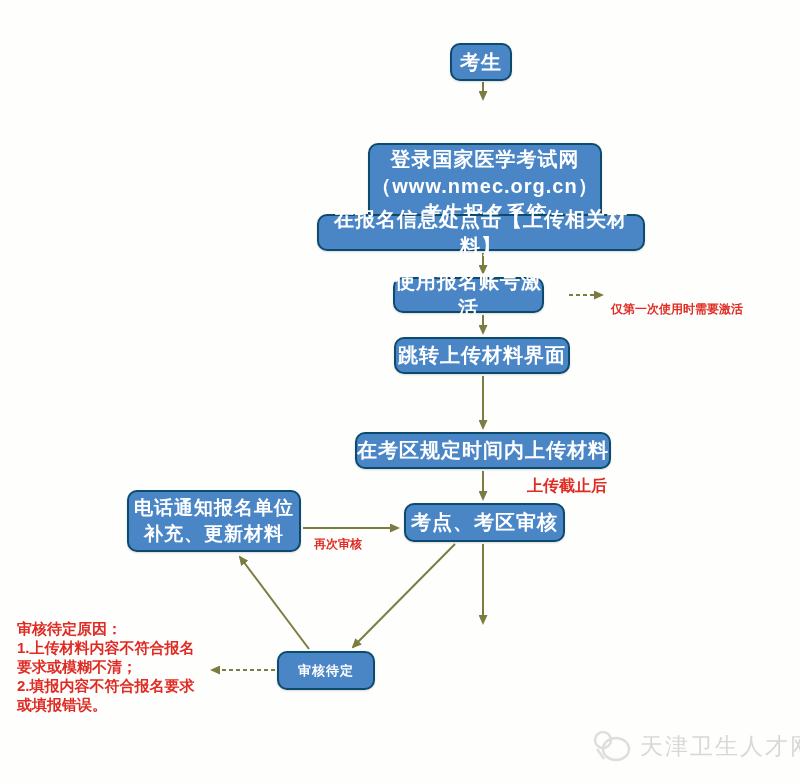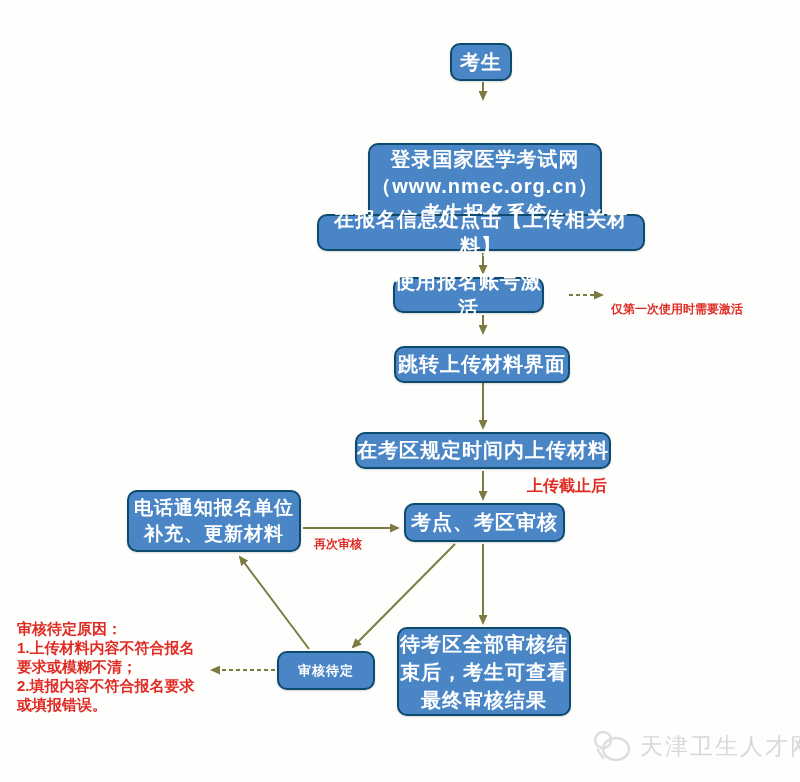--- a/index.html
+++ b/index.html
@@ -90,46 +90,41 @@
   </div>
 
   <div class="node" style="left:317px; top:214px; width:328px; height:37px; font-size:20px;">
     <div>在报名信息处点击【上传相关材料】</div>
   </div>
 
   <div class="node" style="left:393px; top:277px; width:151px; height:36px; font-size:20px;">
     <div>使用报名账号激活</div>
   </div>
 
-  <div class="node" style="left:394px; top:346px; width:176px; height:37px; font-size:20px;">
+  <div class="node" style="left:394px; top:337px; width:176px; height:37px; font-size:20px;">
     <div>跳转上传材料界面</div>
   </div>
 
   <div class="node" style="left:355px; top:432px; width:256px; height:37px; font-size:20px;">
     <div>在考区规定时间内上传材料</div>
   </div>
 
   <div class="node" style="left:404px; top:503px; width:161px; height:39px; font-size:20px;">
     <div>考点、考区审核</div>
   </div>
 
   <div class="node" style="left:127px; top:490px; width:174px; height:62px; font-size:19px; line-height:26px;justify-content:center;">
     <div>电话通知报名单位</div>
     <div>补充、更新材料</div>
   </div>
 
   <div class="node" style="left:277px; top:651px; width:98px; height:39px; font-size:13px;">
     <div>审核待定</div>
   </div>
 
-  <div class="node" style="left:397px; top:627px; width:174px; height:89px; font-size:20px; line-height:28px;">
-    <div>待考区全部审核结</div>
-    <div>束后，考生可查看</div>
-    <div>最终审核结果</div>
-  </div>
 
   <div class="annotation" style="left:611px; top:285px; font-size:12px;margin-top:16px;">仅第一次使用时需要激活</div>
 
 
   <div class="annotation" style="left:499px; top:476px; font-size:16px;margin-left:28px;">上传截止后</div>
 
   <div class="annotation" style="left:314px; top:500px; font-size:12px;margin-top:36px;">再次审核</div>
 
   <div class="annotation" style="left:17px; top:619px; font-size:15px; line-height:19px;">
     <div>审核待定原因：</div>

